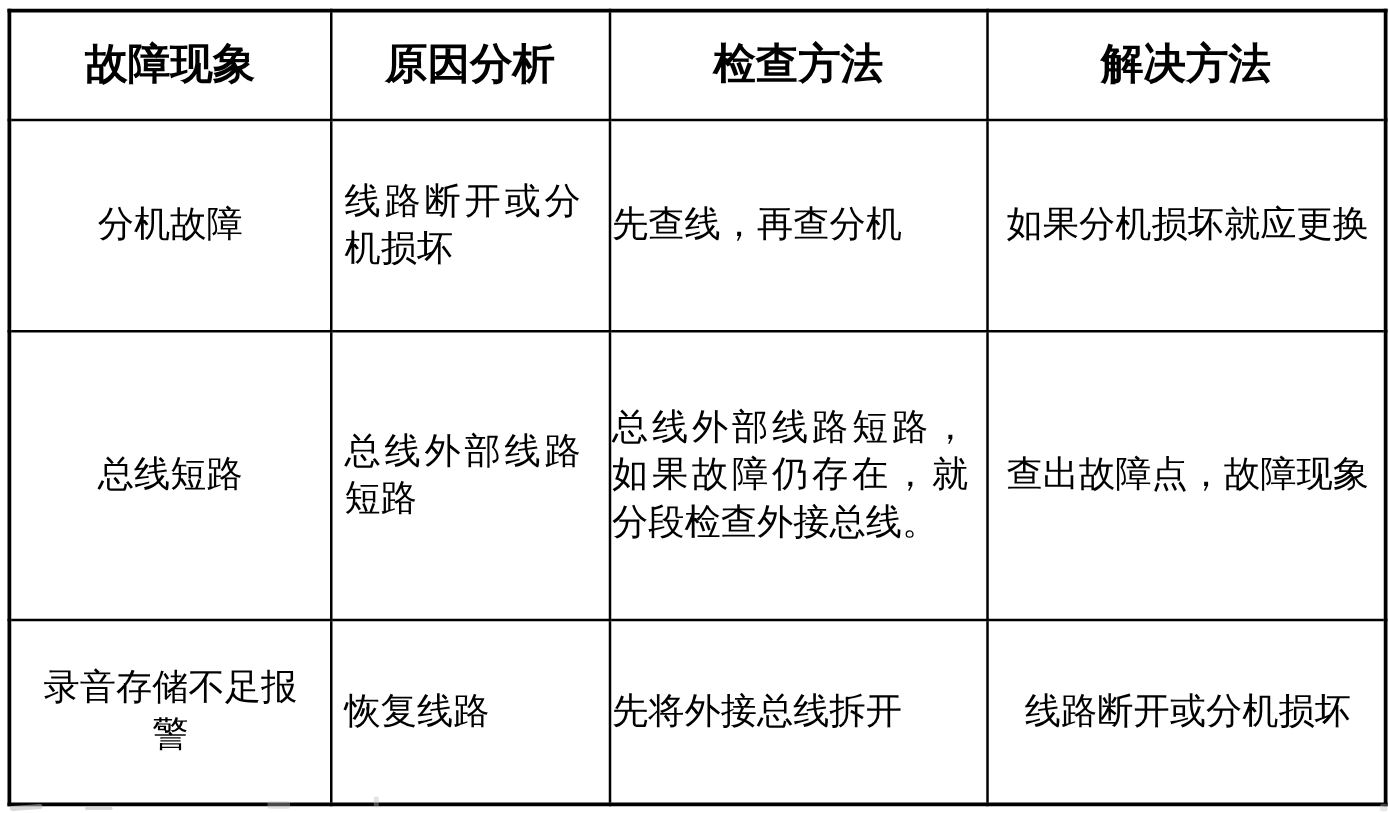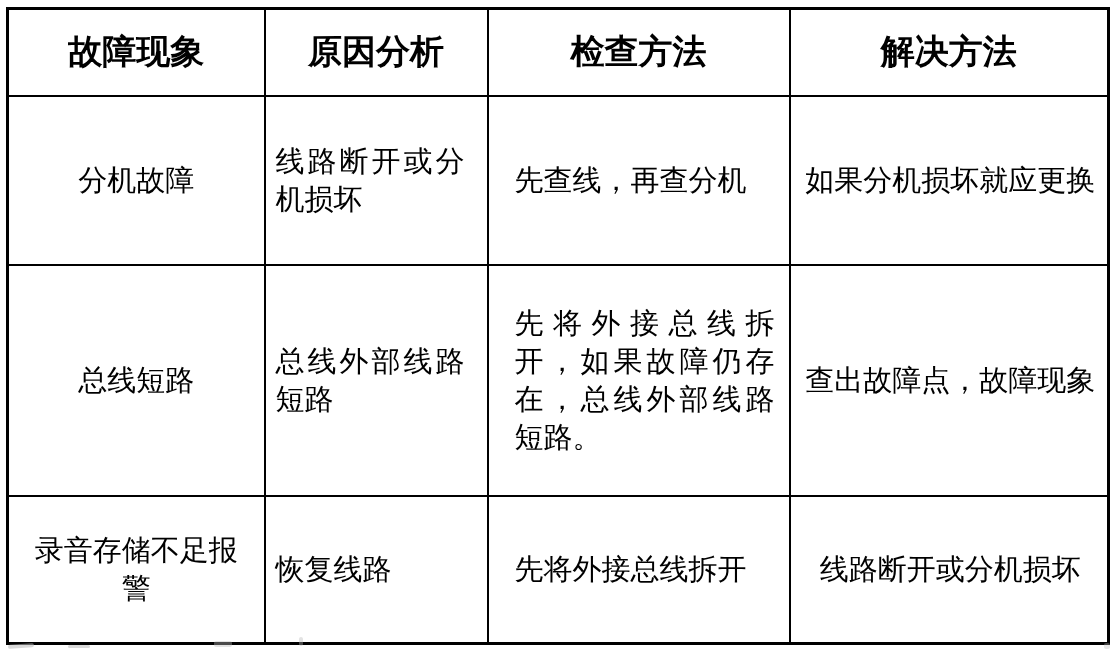--- a/index.html
+++ b/index.html
@@ -51,21 +51,21 @@
     text-align: center;
     padding: 0 14px;
   }
   td.col-cause {
     text-align: justify;
     padding: 0 22px 0 10px;
     margin-left: 47px;
   }
   td.col-check {
     text-align: justify;
-    padding: 0 14px 0 26px;
+    padding: 0 14px 0 1px;
   }
   td.col-solution {
     text-align: center;
     padding: 0 6px 0 9px;
   }
 
   
   .artifact {
     position: absolute;
     background: #b9b9b9;
@@ -99,21 +99,21 @@
       </tr>
       <tr class="row-1">
         <td class="col-symptom">分机故障</td>
         <td class="col-cause">线路断开或分机损坏</td>
         <td class="col-check">先查线，再查分机</td>
         <td class="col-solution">如果分机损坏就应更换</td>
       </tr>
       <tr class="row-2">
         <td class="col-symptom">总线短路</td>
         <td class="col-cause">总线外部线路短路</td>
-        <td class="col-check">先将外接总线拆开，如果故障仍存在，总线外部线路短路。</td>
+        <td class="col-check">总线外部线路短路，如果故障仍存在，就分段检查外接总线。</td>
         <td class="col-solution">查出故障点，故障现象</td>
       </tr>
       <tr class="row-3">
         <td class="col-symptom">录音存储不足报警</td>
         <td class="col-cause">恢复线路</td>
         <td class="col-check">先将外接总线拆开</td>
         <td class="col-solution">线路断开或分机损坏</td>
       </tr>
     </tbody>
   </table>

